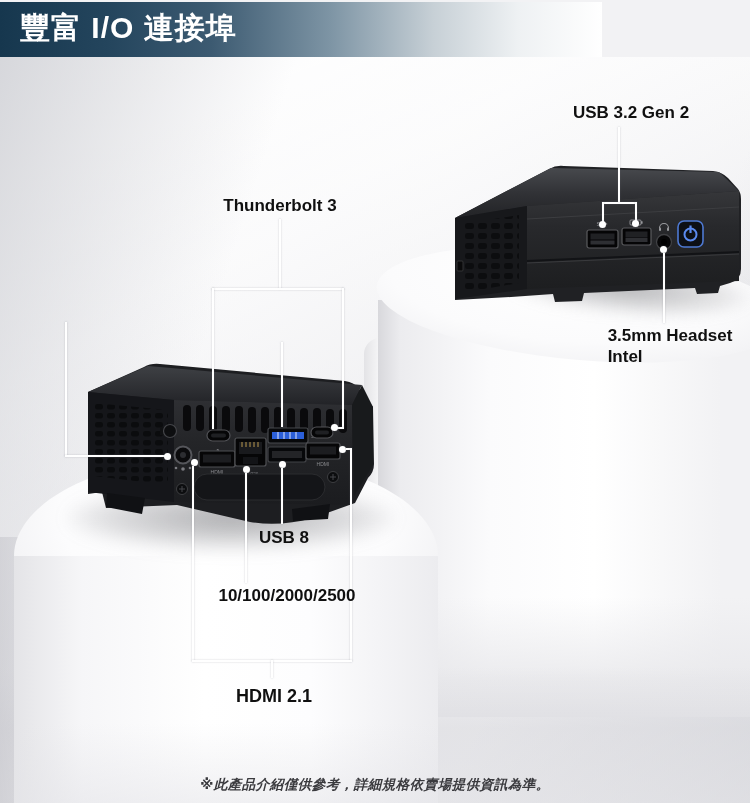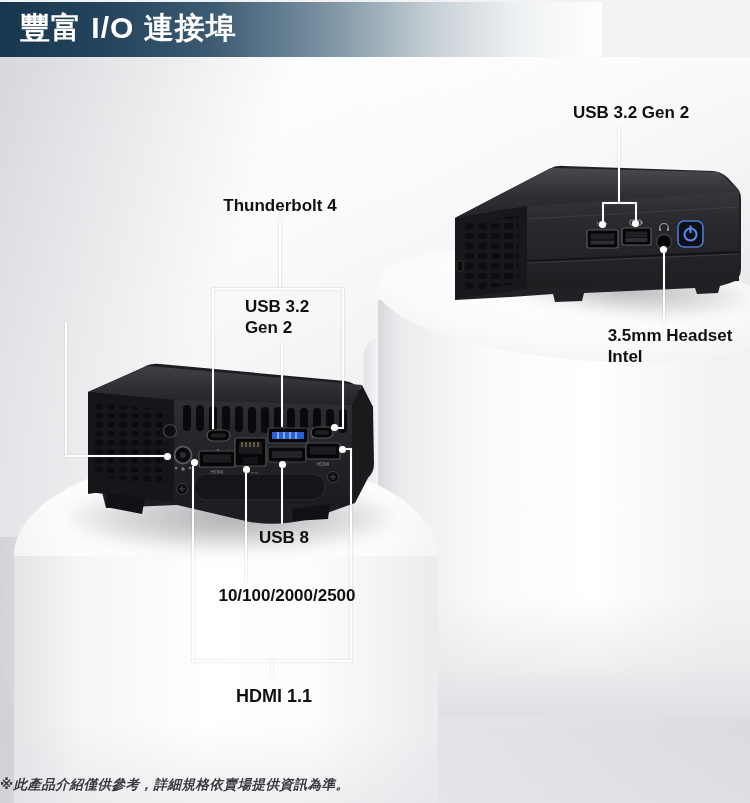--- a/index.html
+++ b/index.html
@@ -46,21 +46,21 @@
          background:radial-gradient(ellipse,rgba(70,71,77,.45) 0%,rgba(110,111,117,.2) 55%,rgba(0,0,0,0) 75%);}
   
   .dev{position:absolute;}
   
   .line{position:absolute;background:#ffffff;box-shadow:0 0 2px rgba(110,112,120,.35);}
   .dot{position:absolute;width:7px;height:7px;border-radius:50%;background:#ffffff;
        box-shadow:0 0 2px rgba(110,112,120,.45);}
   .lbl{position:absolute;transform:translateX(-50%);text-align:left;color:#101010;
        font-weight:bold;font-size:17px;line-height:21px;white-space:nowrap;}
   
-  .disclaimer{position:absolute;left:0;top:776px;width:750px;text-align:left;
+  .disclaimer{position:absolute;left:0;top:776px;width:750px;text-align:center;
        font-size:13.5px;font-style:italic;font-weight:700;color:#3a3a3e;letter-spacing:.5px;}
 </style>
 </head>
 <body>
 
 <div class="page">
 
   <div class="header">
     <div class="page-title">豐富 I/O 連接埠</div>
   </div>
@@ -280,30 +280,26 @@
   <div class="line" style="left:602px;top:202px;width:35px;height:2px;"></div>
   <div class="line" style="left:602px;top:202px;width:2px;height:20px;"></div>
   <div class="line" style="left:635px;top:202px;width:2px;height:19px;"></div>
   <div class="dot" style="left:599px;top:221px;"></div>
   <div class="dot" style="left:632px;top:220px;"></div>
 
   <div class="dot" style="left:660px;top:246px;"></div>
   <div class="line" style="left:663px;top:253px;width:2px;height:70px;"></div>
 
   <div class="lbl" style="left:631px;top:102px;">USB 3.2 Gen 2</div>
-  <div class="lbl" style="left:280px;top:195px;">Thunderbolt 4</div>
-  <div class="lbl" style="left:277px;top:296px;">
-    <div>USB 3.2</div>
-    <div>Gen 2</div>
-  </div>
+  <div class="lbl" style="left:280px;top:195px;">Thunderbolt 3</div>
   <div class="lbl" style="left:670px;top:325px;">
     <div>3.5mm Headset</div>
     <div>Intel</div>
   </div>
   <div class="lbl" style="left:284px;top:527px;">USB 8</div>
   <div class="lbl" style="left:287px;top:585px;">
     <div>10/100/2000/2500</div>
   </div>
-  <div class="lbl" style="left:274px;top:686px;font-size:18px;">HDMI 1.1</div>
+  <div class="lbl" style="left:274px;top:686px;font-size:18px;">HDMI 2.1</div>
 
   <div class="disclaimer">※此產品介紹僅供參考，詳細規格依賣場提供資訊為準。</div>
 
 </div>
 
 </body></html>

